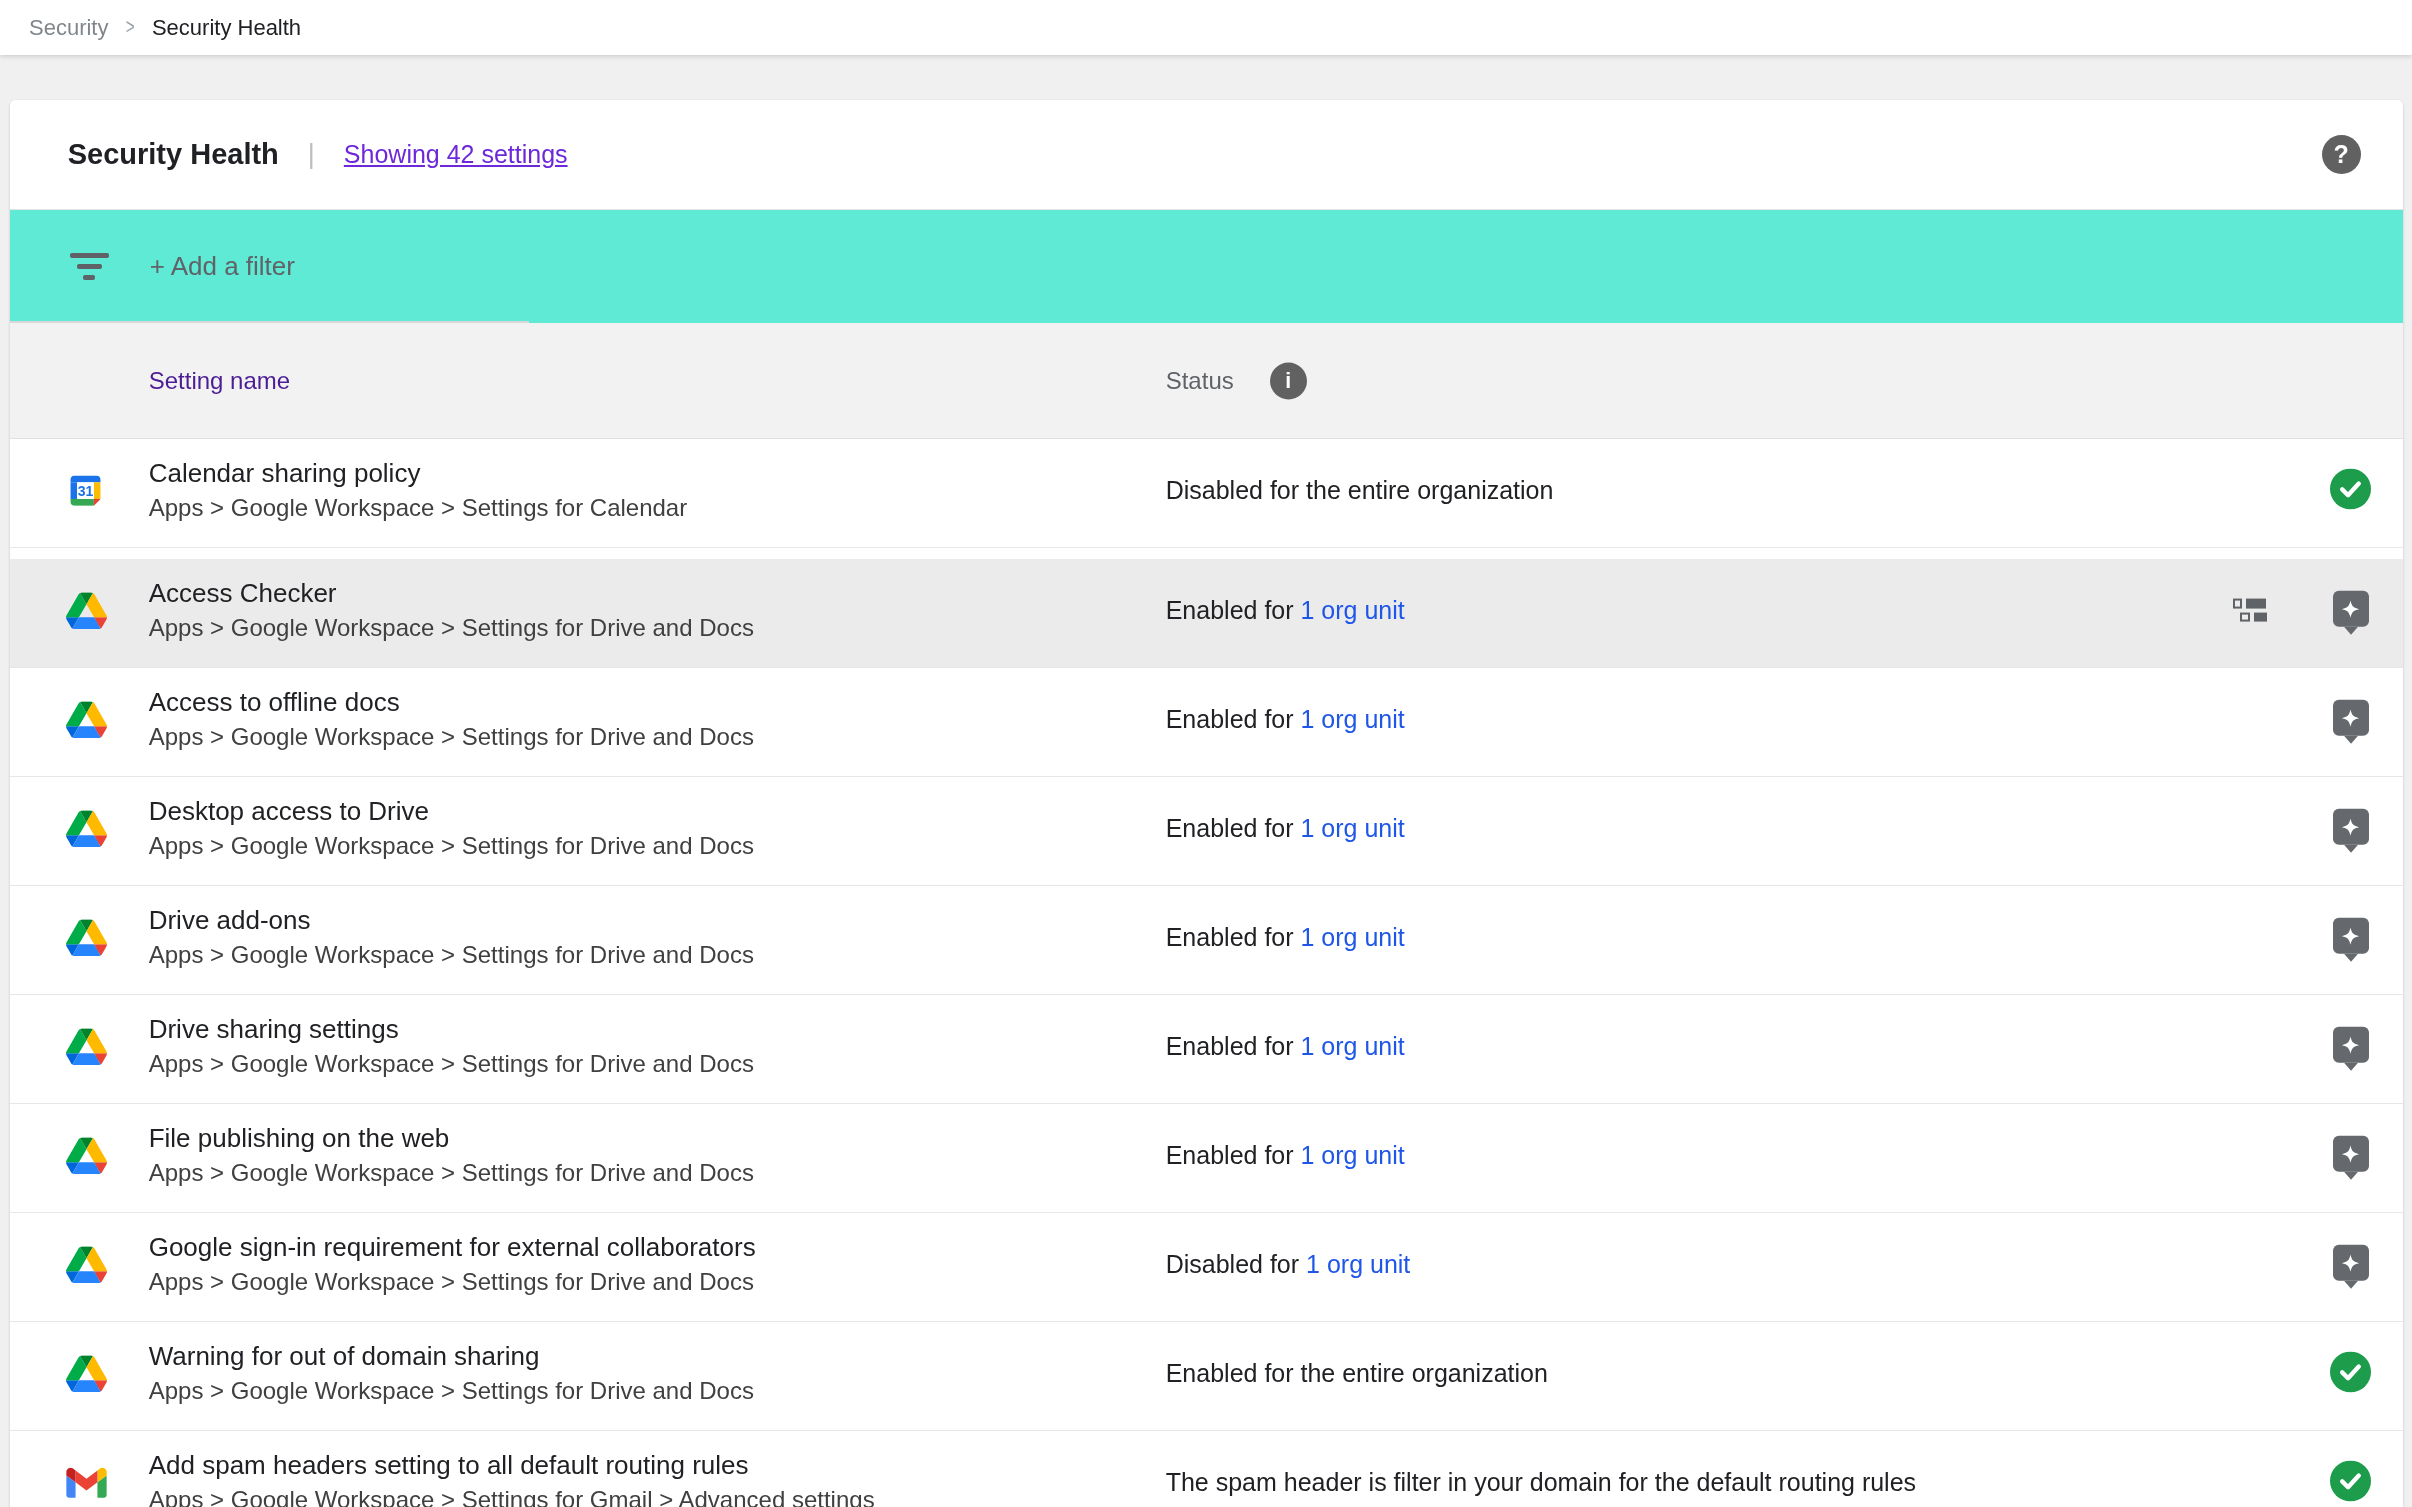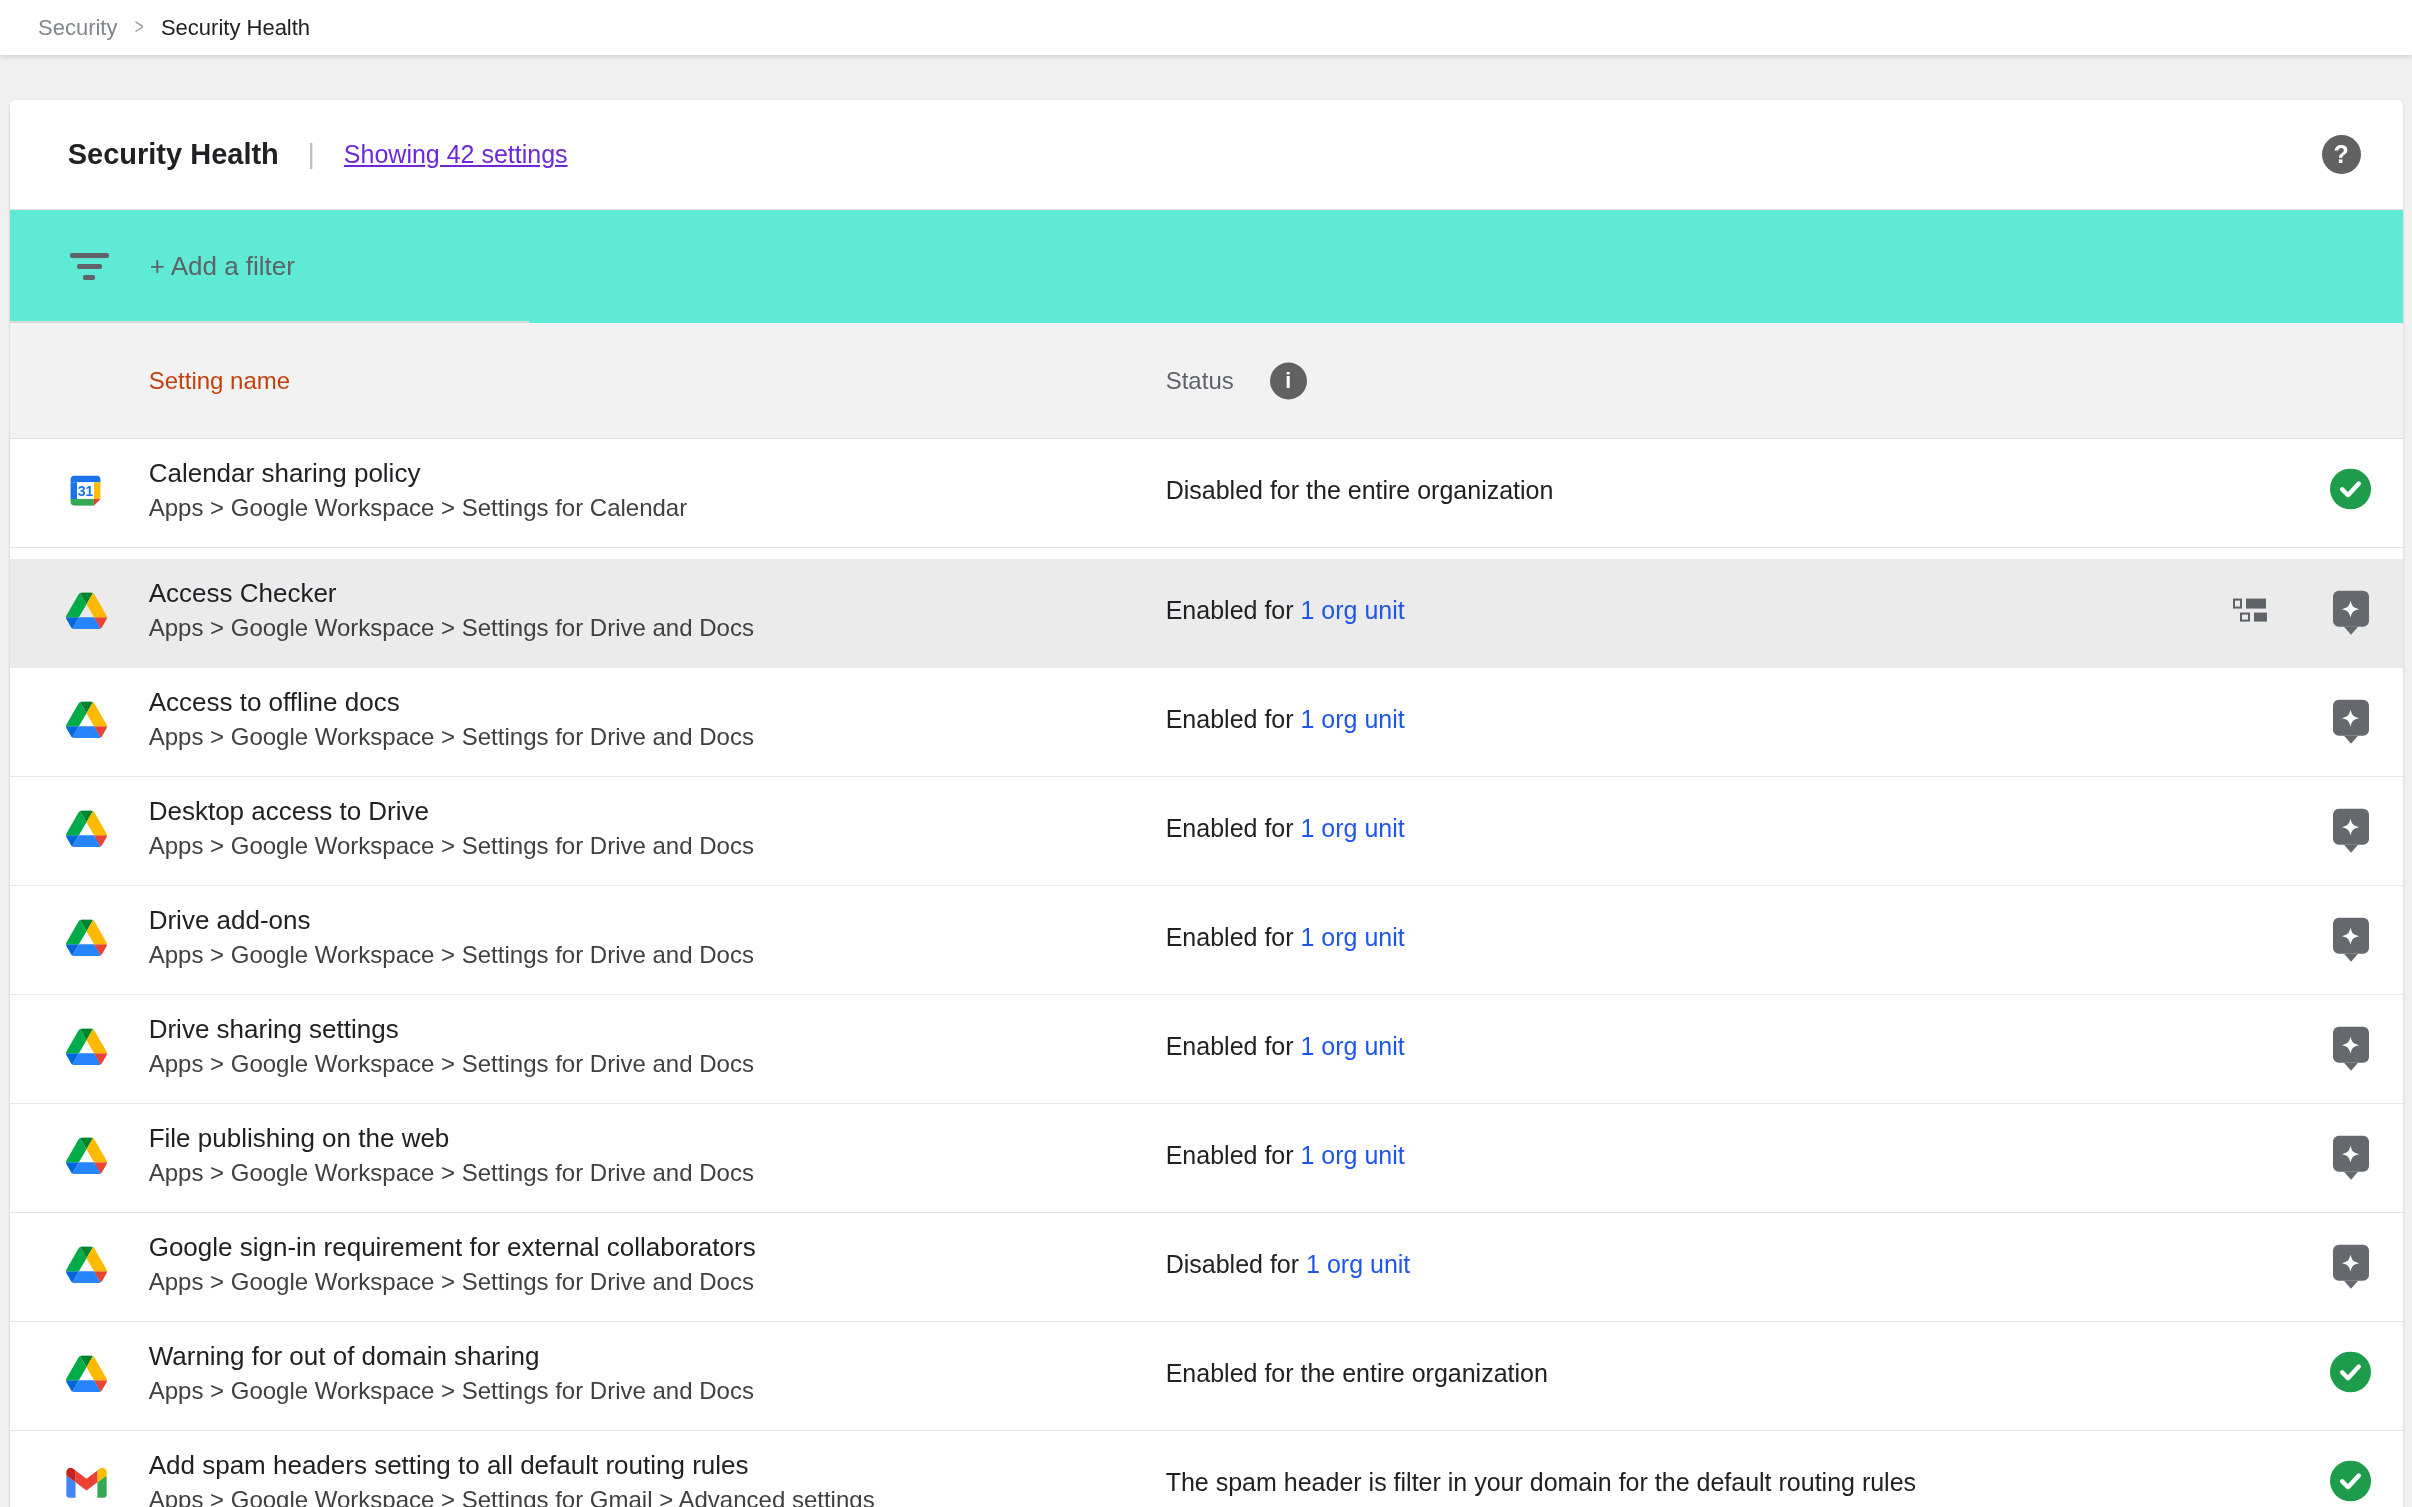--- a/index.html
+++ b/index.html
@@ -5,21 +5,21 @@
   * { margin:0; padding:0; box-sizing:border-box; }
   html,body { width:2412px; height:1508px; overflow:hidden; }
   body {
     font-family:"Liberation Sans","DejaVu Sans",sans-serif;
     background:#f0f0f0; color:#202124; position:relative;
   }
 
   
   .topbar {
     position:absolute; left:0; top:0; width:100%; height:55px;
-    background:#ffffff; display:flex; align-items:center; padding-left:38px;
+    background:#ffffff; display:flex; align-items:center; padding-left:29px;
     box-shadow:0 1.9px 4.9px rgba(0,0,0,.16); z-index:5;
   }
   .crumb-parent { font-size:22px; color:#80868b; cursor:pointer; }
   .crumb-sep { font-size:21.3px; color:#9aa0a6; margin:0 15.5px; transform:scaleX(.72); display:inline-block; }
   .crumb-current { font-size:22px; color:#202124; font-weight:500; }
 
   
   .card {
     position:absolute; left:9.7px; top:100px; width:2393px; height:1427px;
     background:#ffffff; border-radius:5.8px 5.8px 0 0;
@@ -55,21 +55,21 @@
   .filter-band::after {
     content:""; position:absolute; left:0; bottom:0; width:519px; height:1.9px; background:#d8d8d8;
   }
 
   
   .table-header {
     height:116px; background:#f2f2f2; border-bottom:1.9px solid #e0e0e0;
     position:relative;
   }
   .th-setting { position:absolute; left:139px; top:50%; transform:translateY(-50%);
-    font-size:24px; font-weight:500; color:#c2410c; }
+    font-size:24px; font-weight:500; color:#4c1d95; }
   .th-status  { position:absolute; left:1156px; top:50%; transform:translateY(-50%);
     font-size:24px; font-weight:500; color:#5f6368; }
   .info-icon {
     position:absolute; left:1260px; top:50%; transform:translateY(-50%);
     width:37px; height:37px; border-radius:50%; background:#616161; color:#fff;
     display:flex; align-items:center; justify-content:center;
     font-size:21.3px; font-weight:700; font-style:normal; cursor:pointer;
   }
 
   

